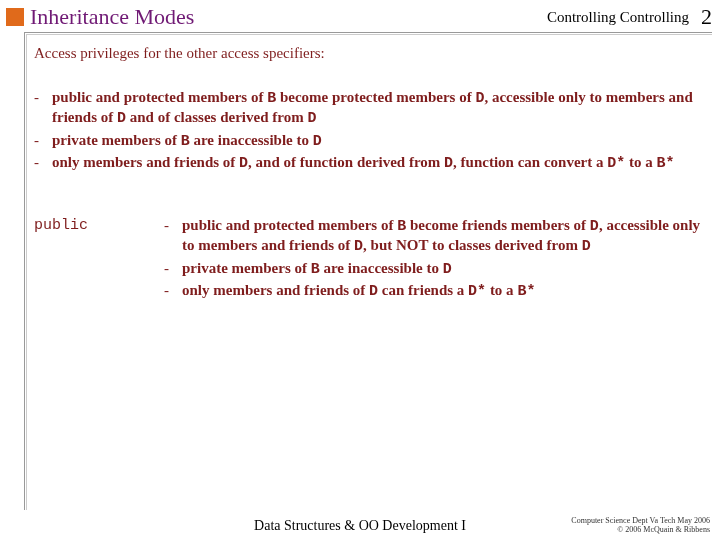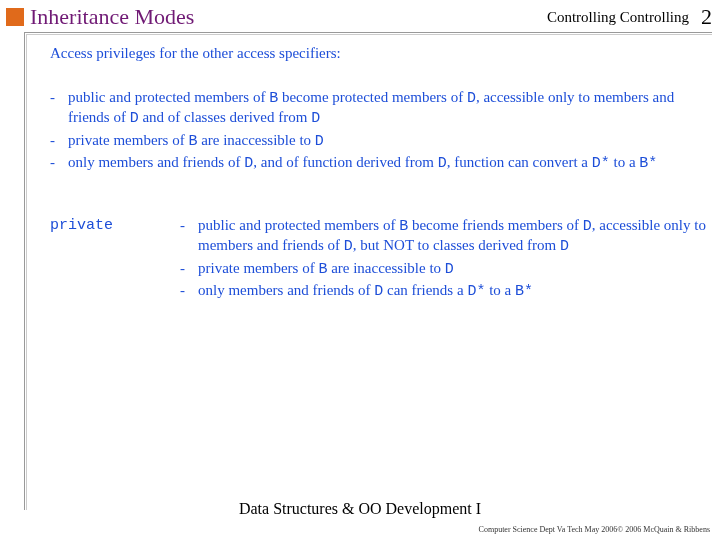--- a/index.html
+++ b/index.html
@@ -61,22 +61,21 @@
     border-top: 1px solid #ccc;
     pointer-events: none;
   }
   .content {
     position: absolute;
     left: 34px;
     top: 44px;
     right: 14px;
     font-size: 15px;
     line-height: 1.3;
-    color: #1d4ed8;
-    margin-left: 16px;
+    color: #7f1d1d;
   }
   .intro {
     margin-bottom: 24px;
   }
   .spec-block {
     display: flex;
     margin-bottom: 40px;
   }
   .spec-label {
     width: 130px;
@@ -91,40 +90,42 @@
     display: flex;
     margin-bottom: 2px;
   }
   .dash {
     width: 18px;
     flex-shrink: 0;
     text-align: left;
   }
   .spec-text {
     flex-grow: 1;
+    font-weight: bold;
   }
   .mono { font-family: "Courier New", Courier, monospace; }
   .footer {
     position: absolute;
     bottom: 6px;
     left: 0;
     right: 0;
     display: flex;
-    justify-content: flex-end;
+    justify-content: flex-start;
     align-items: flex-end;
     padding: 0 10px;
     font-size: 8px;
     color: #333;
+    flex-direction: column;
   }
   .footer-center {
-    font-size: 16px;
+    font-size: 14px;
     position: absolute;
     left: 50%;
     transform: translateX(-50%);
-    bottom: 22px;
+    bottom: 6px;
   }
 </style>
 </head>
 <body>
 
 <div class="header">
   <div class="title-marker"></div>
   <div class="page-title">Inheritance Modes</div>
   <div class="section-label">Controlling Controlling</div>
   <div class="page-number">2</div>
@@ -147,21 +148,21 @@
         <div class="spec-text"><span>private members of </span><span class="mono">B</span><span> are inaccessible to </span><span class="mono">D</span></div>
       </div>
       <div class="spec-item">
         <div class="dash">-</div>
         <div class="spec-text"><span>only members and friends of </span><span class="mono">D</span><span>, and of function derived from </span><span class="mono">D</span><span>, function can convert a </span><span class="mono">D*</span><span> to a </span><span class="mono">B*</span></div>
       </div>
     </div>
   </div>
 
   <div class="spec-block">
-    <div class="spec-label">private</div>
+    <div class="spec-label">public</div>
     <div class="spec-items">
       <div class="spec-item">
         <div class="dash">-</div>
         <div class="spec-text"><span>public and protected members of </span><span class="mono">B</span><span> become friends members of </span><span class="mono">D</span><span>, accessible only to members and friends of </span><span class="mono">D</span><span>, but NOT to classes derived from </span><span class="mono">D</span></div>
       </div>
       <div class="spec-item">
         <div class="dash">-</div>
         <div class="spec-text"><span>private members of </span><span class="mono">B</span><span> are inaccessible to </span><span class="mono">D</span></div>
       </div>
       <div class="spec-item">

